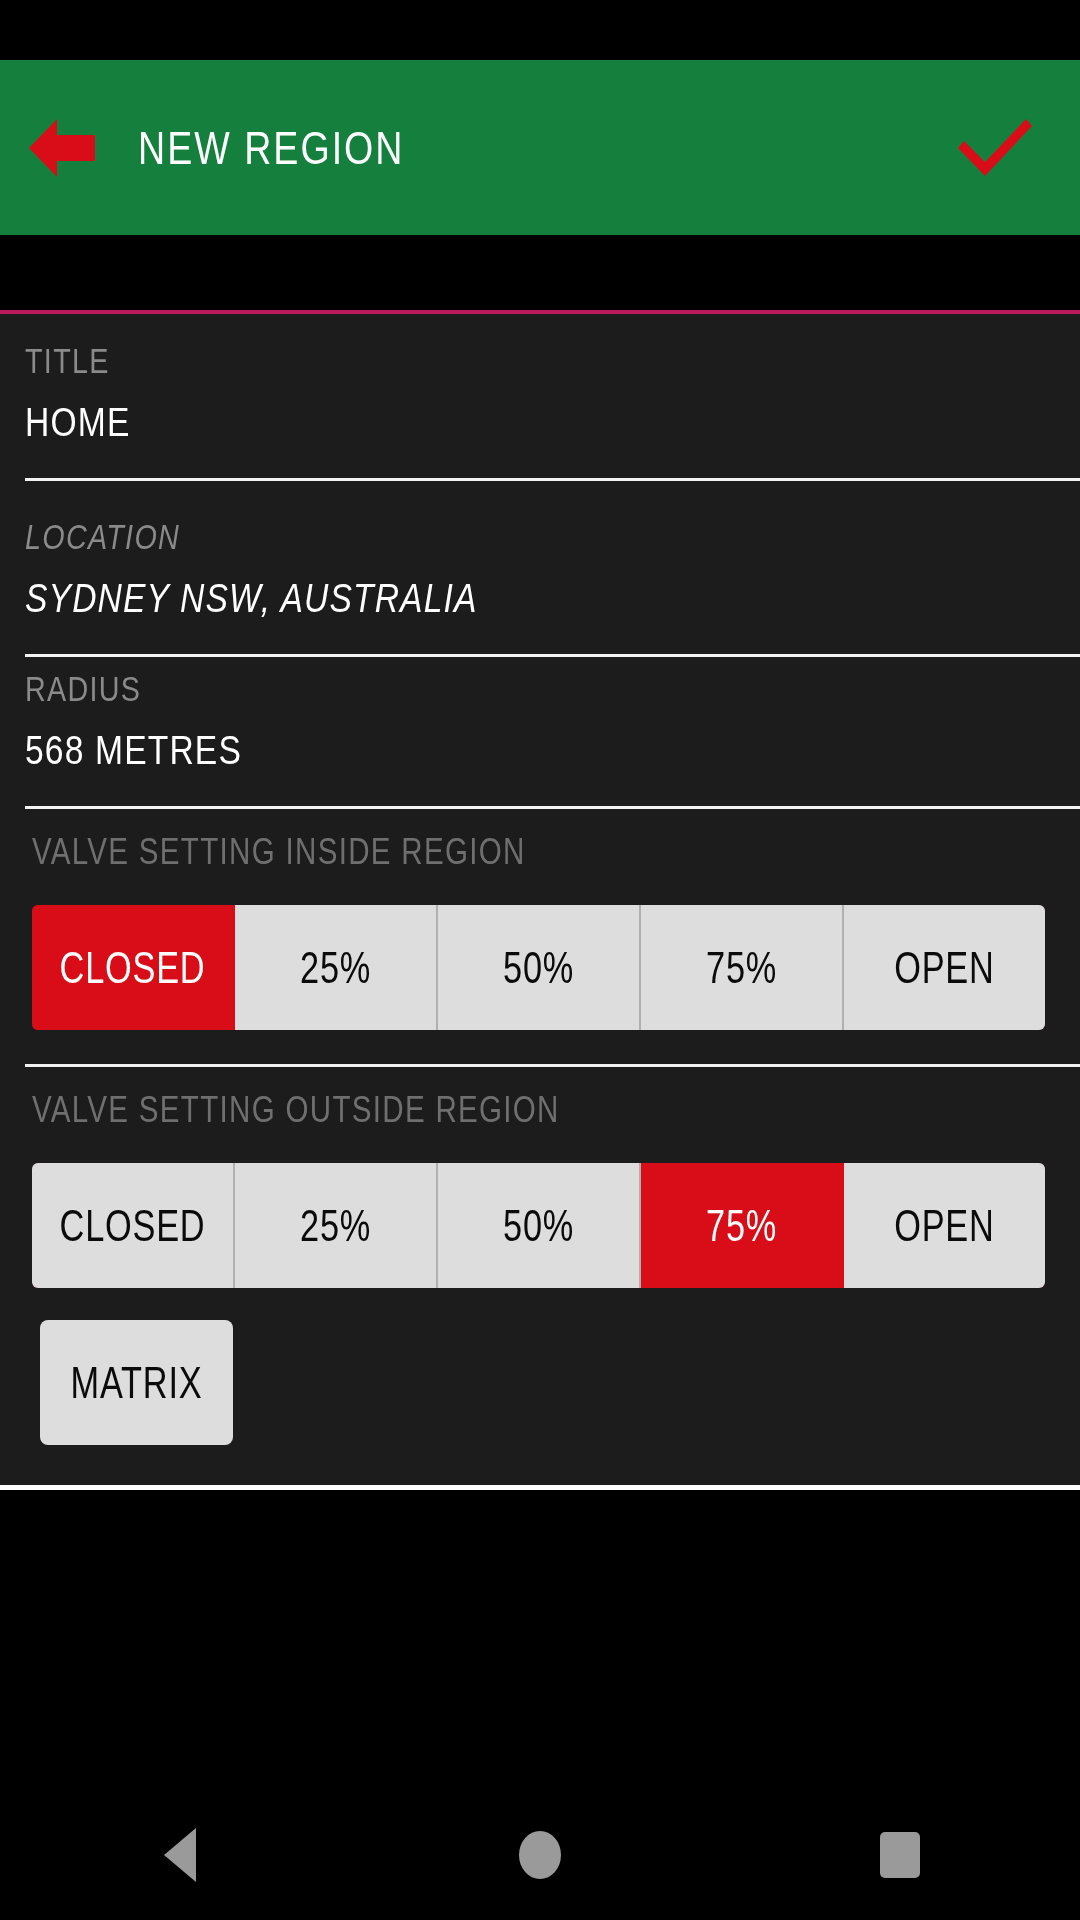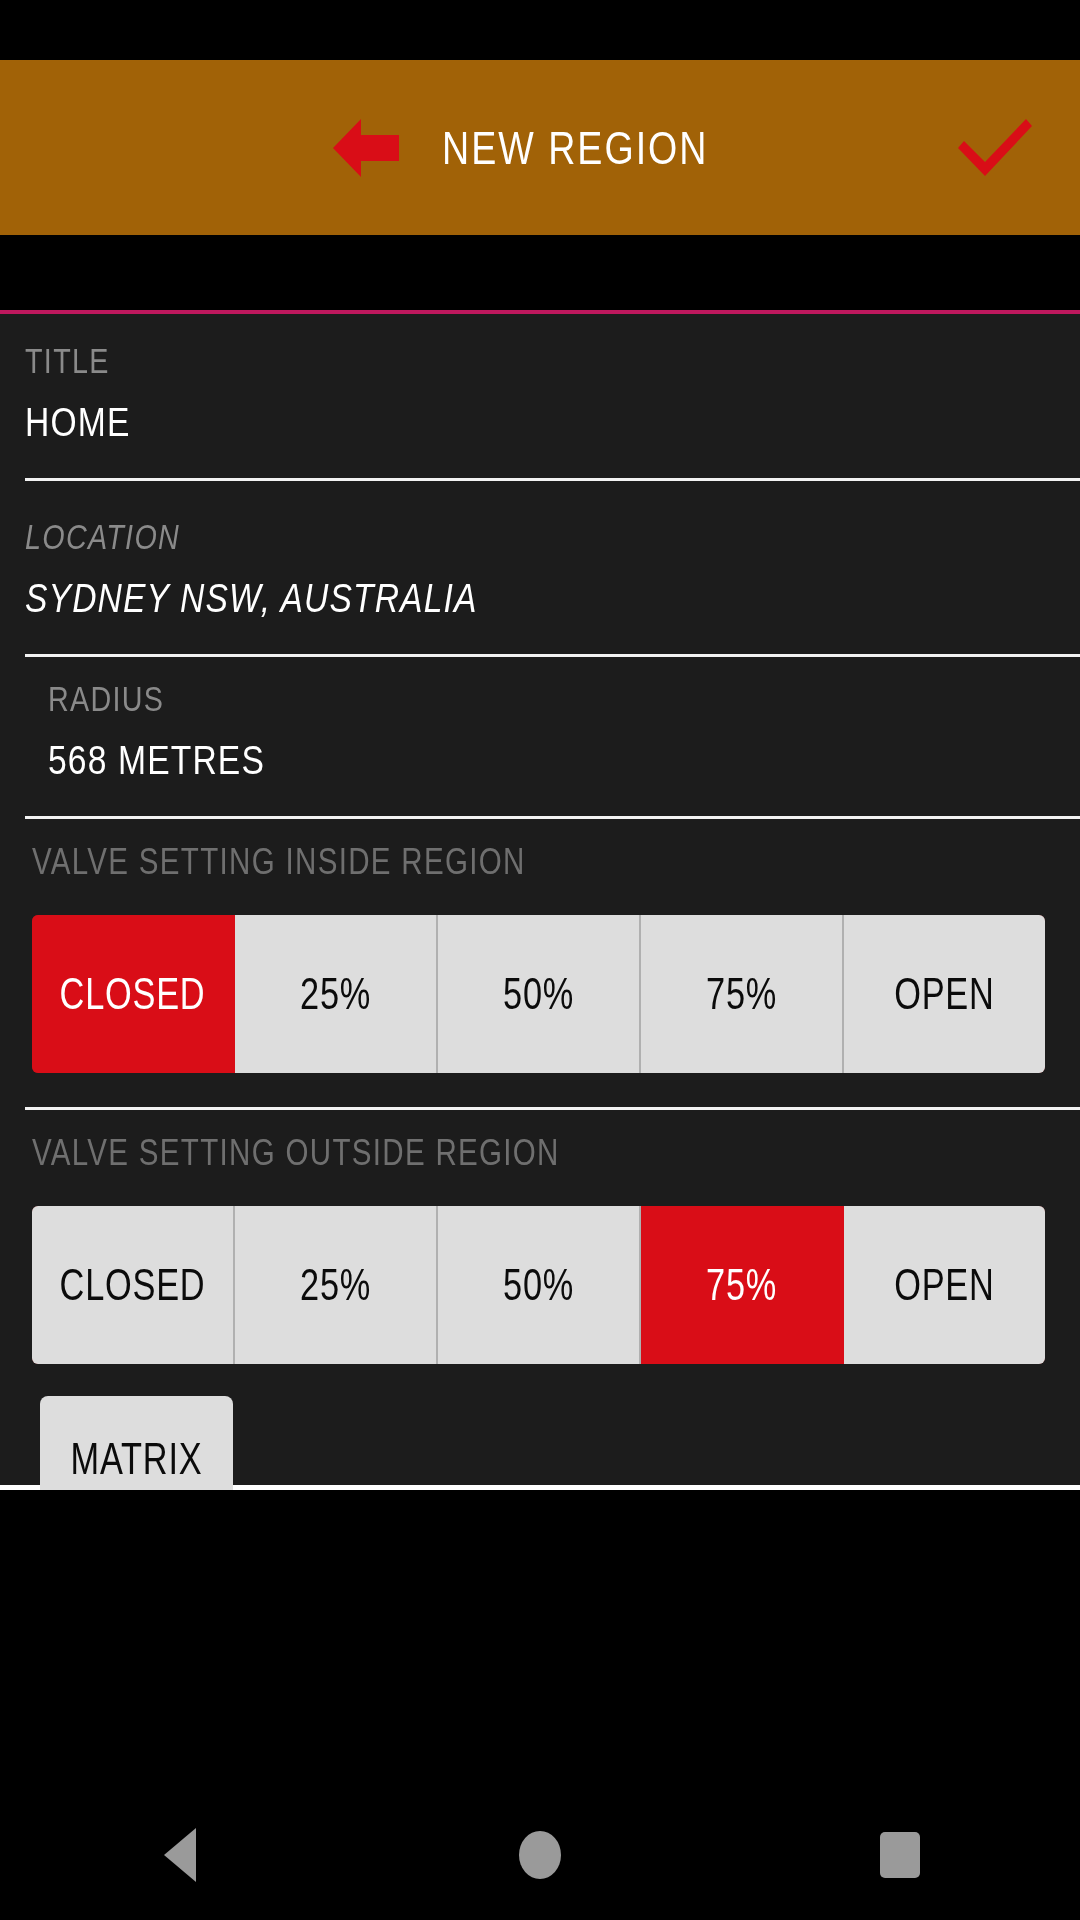--- a/index.html
+++ b/index.html
@@ -19,22 +19,22 @@
   .status-bar {
     position:absolute; top:0; left:0;
     width:1080px; height:60px;
     background:#000000;
   }
 
   
   .app-bar {
     position:absolute; top:60px; left:0;
     width:1080px; height:175px;
-    background:#a16207;
-    display:flex; align-items:center;justify-content:center;
+    background:#15803d;
+    display:flex; align-items:center;
   }
   .back-btn {
     width:120px; height:175px;
     display:flex; align-items:center; justify-content:center;
     cursor:pointer;
   }
   .back-btn svg { display:block; }
   .app-title {
     color:#ffffff;
     font-size:47px;
@@ -96,21 +96,21 @@
 
   
   #field-title        { padding-top:27px; }
   #field-title .field-label { margin-bottom:18px; }
   #field-title .field-value { margin-bottom:32px; }
 
   #field-location     { padding-top:36px;font-style:italic; }
   #field-location .field-label { margin-bottom:18px; }
   #field-location .field-value { margin-bottom:32px; }
 
-  #field-radius       { padding-top:22px;margin-left:23px; }
+  #field-radius       { padding-top:12px; }
   #field-radius .field-label { margin-bottom:18px; }
   #field-radius .field-value { margin-bottom:32px; }
 
   
   .valve-group { padding:0 0 0 32px; }
   #valve-inside  { padding-top:22px; }
   #valve-outside { padding-top:22px; }
 
   .group-label {
     color:#6f6f6f;
@@ -119,21 +119,21 @@
     transform:scaleX(0.82);
     transform-origin:left center;
     white-space:nowrap;
     display:block;
     margin-bottom:32px;
   }
 
   .segmented {
     display:flex;
     width:1013px;
-    height:158px;
+    height:125px;
     border-radius:6px;
     overflow:hidden;
     background:#7f1d1d;
   }
   .segment {
     flex:1 1 0;
     display:flex;
     align-items:center;
     justify-content:center;
     background:#dddddd;

